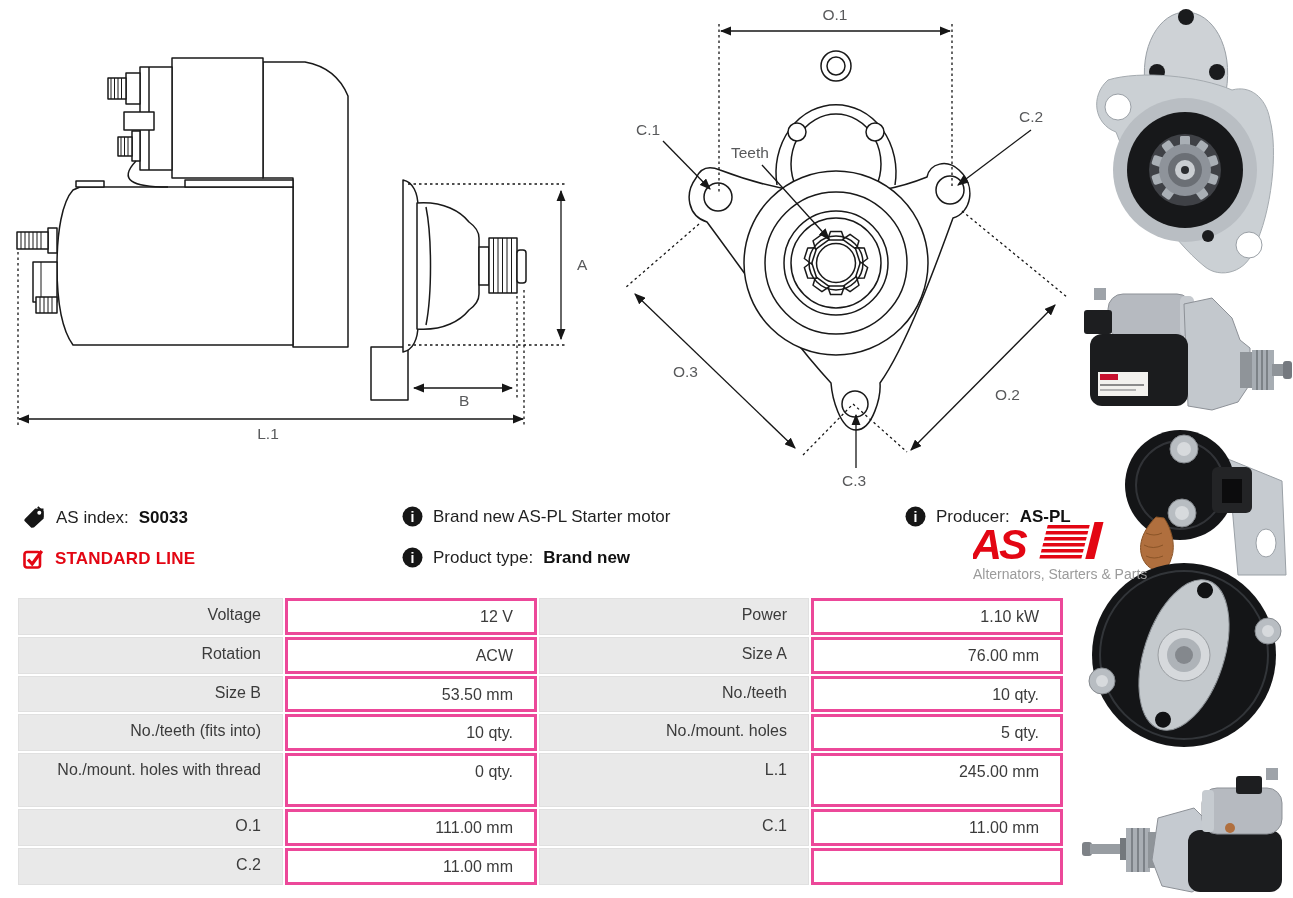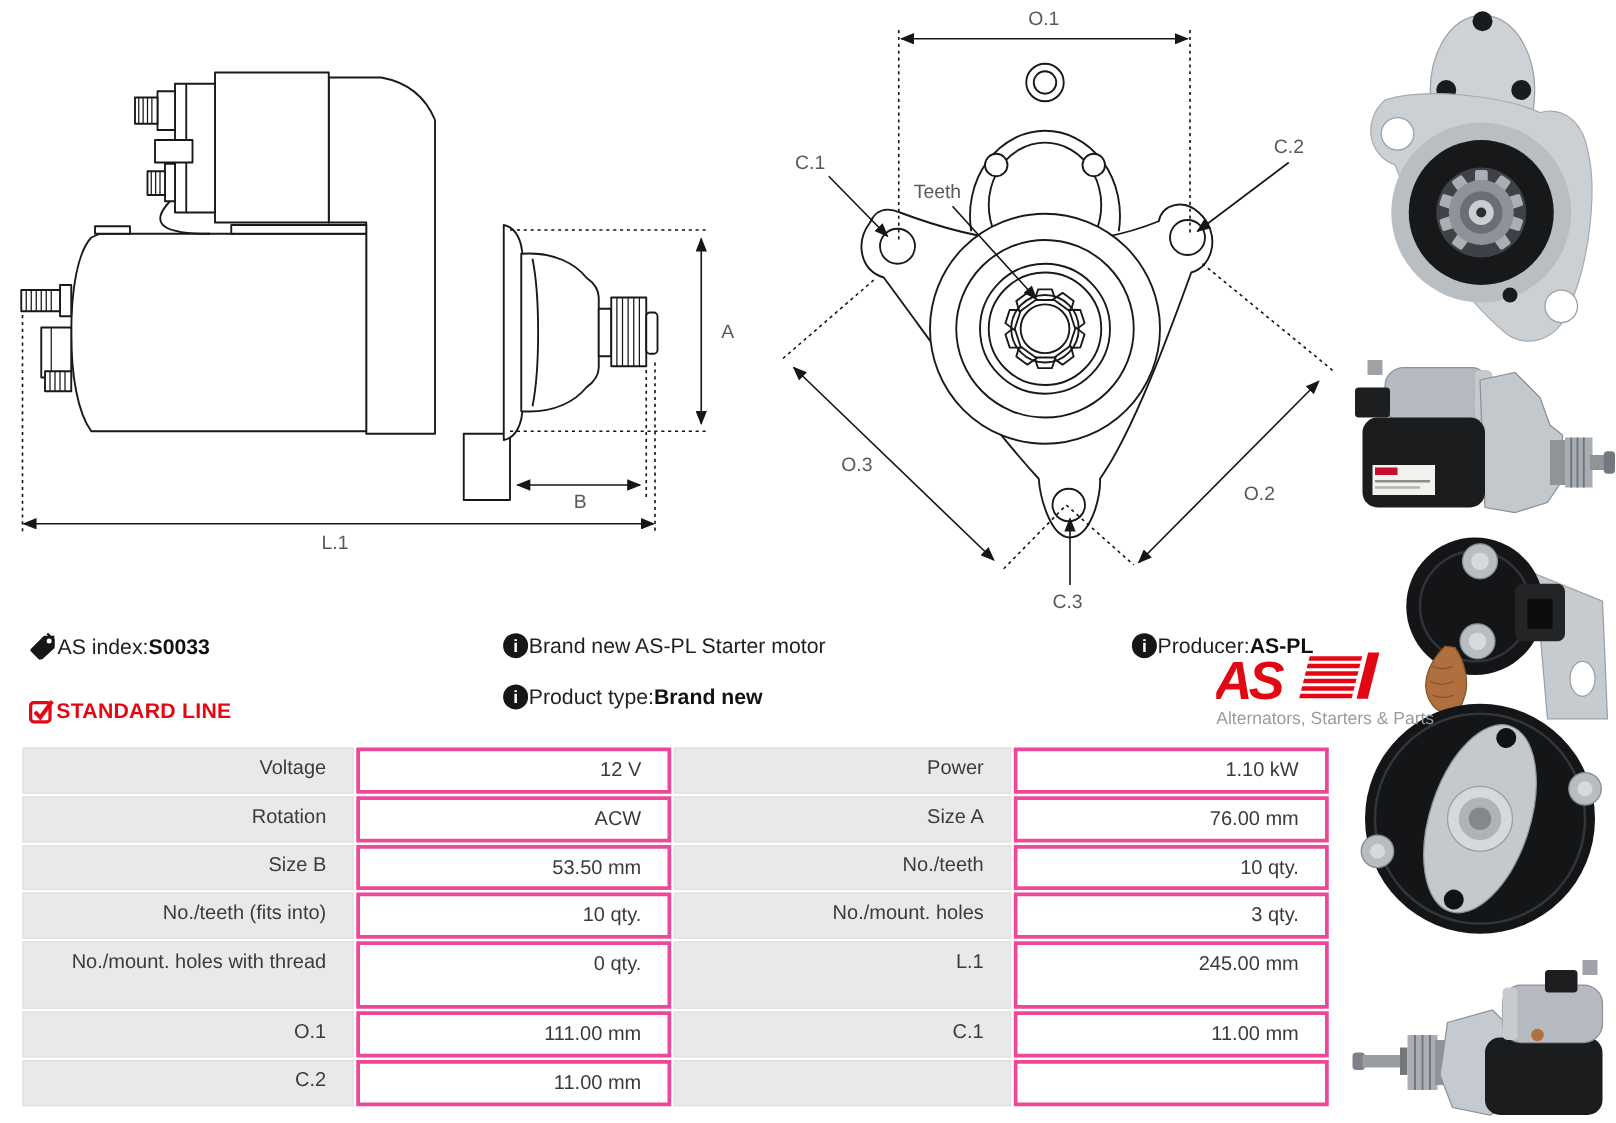--- a/index.html
+++ b/index.html
@@ -1,22 +1,22 @@
 <!DOCTYPE html>
 <html><head>
 <meta charset="utf-8">
 <style>
   html,body{margin:0;padding:0;background:#fff;}
   .page{position:relative;width:1293px;height:898px;background:#fff;overflow:hidden;
         font-family:"Liberation Sans",sans-serif;color:#1f1f1f;}
   .abs{position:absolute;}
-  .info-line{position:absolute;display:flex;align-items:center;font-size:17px;
+  .info-line{position:absolute;display:flex;align-items:center;gap:10px;font-size:17px;
              white-space:nowrap;color:#1f1f1f;}
   .info-line b{font-weight:700;color:#111;text-align:center;}
-  .info-line.red{color:#e30613;font-weight:700;letter-spacing:.2px;margin-top:10px;}
+  .info-line.red{color:#e30613;font-weight:700;letter-spacing:.2px;}
   .info-line .ic{flex:0 0 auto;display:block;}
   .logo-box{position:absolute;left:973px;top:520px;width:132px;}
   .logo-box svg{display:block;margin:0 auto;}
   .tagline{font-size:14px;color:#9b9b9b;margin-top:0;white-space:nowrap;}
   table.spec{position:absolute;left:16px;top:596px;border-collapse:separate;
              border-spacing:2px;table-layout:fixed;}
   table.spec td{font-size:16px;text-align:right;vertical-align:top;
                 padding:6px 21px 4px 8px;line-height:1.3;color:#3b3b3b;
                 overflow:hidden;}
   td.l{background:#e9e9e9;border:1px solid #e0e0e0;}
@@ -321,21 +321,21 @@
       <tr class="r">
         <td class="l">Size B</td>
         <td class="v">53.50 mm</td>
         <td class="l">No./teeth</td>
         <td class="v">10 qty.</td>
       </tr>
       <tr class="r">
         <td class="l">No./teeth (fits into)</td>
         <td class="v">10 qty.</td>
         <td class="l">No./mount. holes</td>
-        <td class="v">3 qty.</td>
+        <td class="v">5 qty.</td>
       </tr>
       <tr class="rt">
         <td class="l">No./mount. holes with thread</td>
         <td class="v">0 qty.</td>
         <td class="l">L.1</td>
         <td class="v">245.00 mm</td>
       </tr>
       <tr class="r">
         <td class="l">O.1</td>
         <td class="v">111.00 mm</td>

